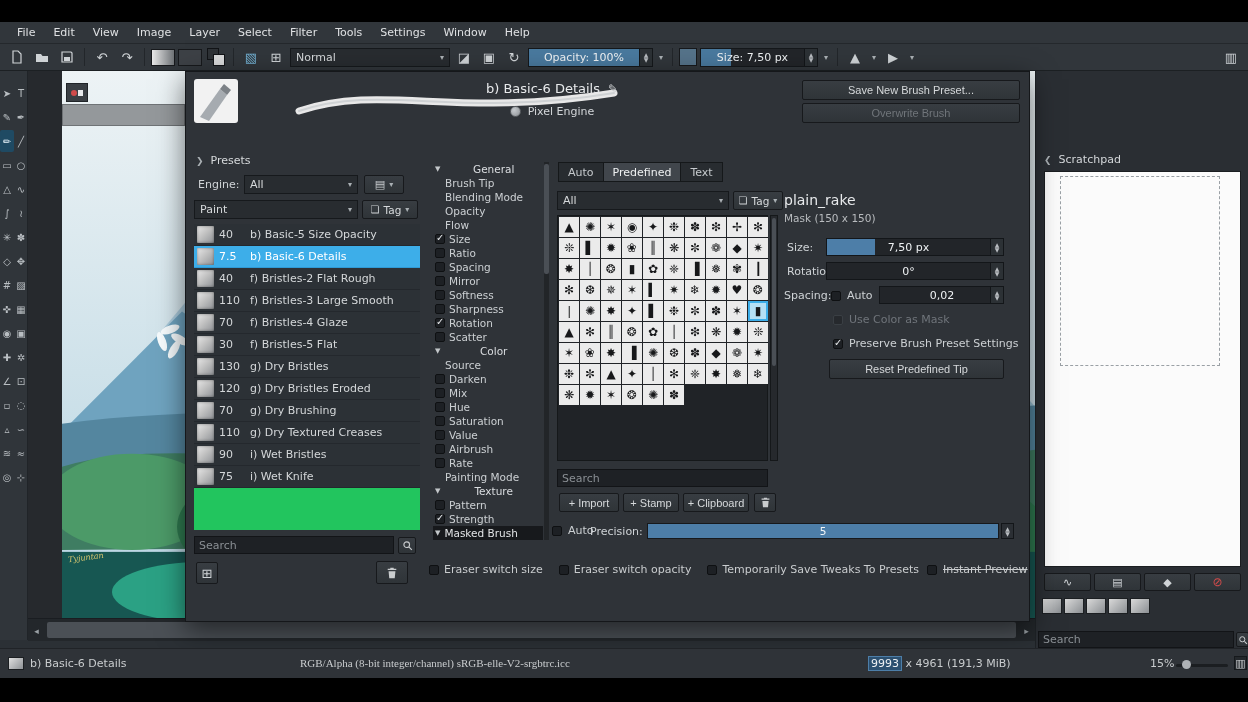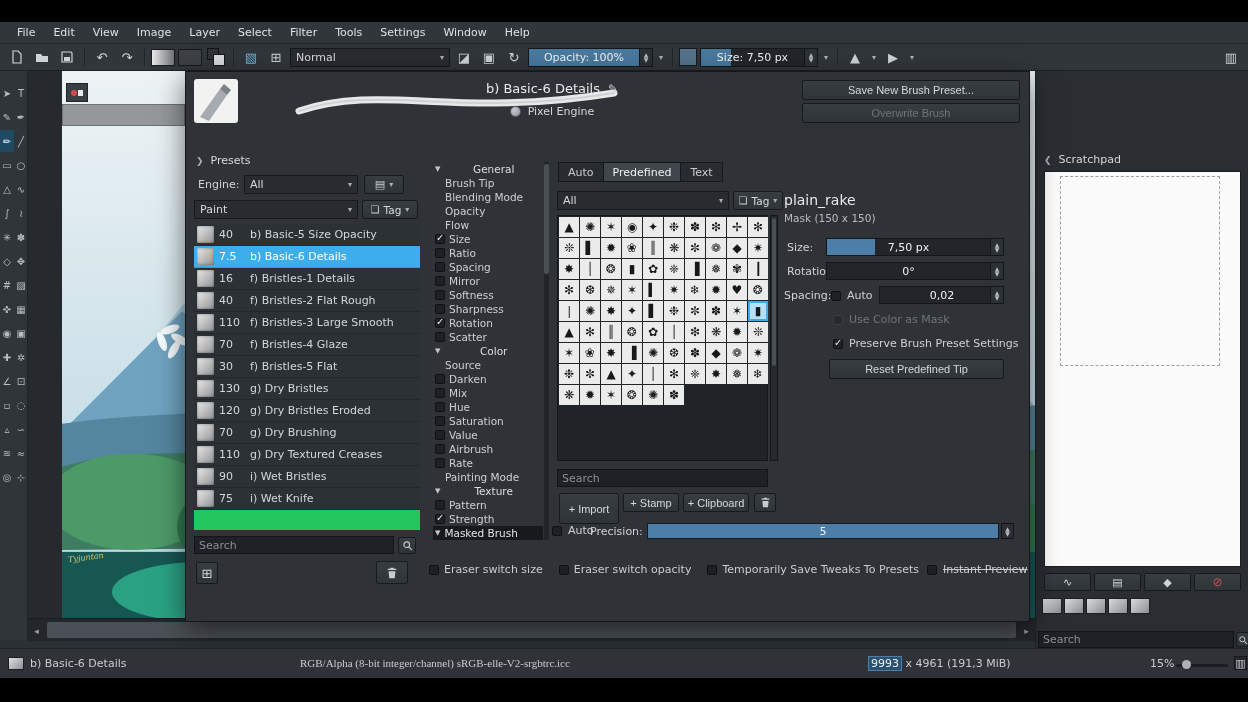--- a/index.html
+++ b/index.html
@@ -124,21 +124,21 @@
   .tab:last-child{border-right:1px solid #15181a;}
   .tab.active{background:#41464c;color:#eef0f1;}
   .tip-filter{left:371px;top:119px;width:172px;height:19px;}
   .tip-tag{left:547px;top:119px;width:50px;height:19px;font-size:10.5px;}
   .tip-grid-wrap{left:371px;top:143px;width:211px;height:246px;background:#202327;border:1px solid #15181a;padding:1px;display:grid;grid-template-columns:repeat(10,20px);grid-auto-rows:20px;gap:1px;align-content:start;}
   .tile{background:#ebebeb;color:#17181a;font-size:12px;line-height:20px;text-align:center;overflow:hidden;}
   .tile.tsel{background:#b5e0f5;box-shadow:inset 0 0 0 2px #3daee9;}
   .grid-scrollbar{left:584px;top:143px;width:8px;height:246px;background:#26292d;border:1px solid #15181a;}
   .grid-scrollbar .handle{position:absolute;left:1px;top:2px;width:4px;height:148px;background:#4a4f55;border-radius:2px;}
   .tip-search{left:371px;top:397px;width:211px;height:18px;}
-  .btn.imp{left:373px;top:421px;width:60px;height:31px;}
+  .btn.imp{left:373px;top:421px;width:60px;height:19px;}
   .btn.stamp{left:437px;top:421px;width:56px;height:19px;}
   .btn.clip{left:497px;top:421px;width:66px;height:19px;}
 
   .tip-name{left:598px;top:120px;font-size:14px;color:#e8eaec;}
   .tip-info{left:598px;top:140px;font-size:10.5px;color:#b9bcbf;}
   .lbl{color:#cfd3d6;font-size:11px;}
   .size-lbl{left:601px;top:169px;}
   .rot-lbl{left:601px;top:193px;}
   .space-lbl{left:598px;top:217px;}
   .spinslider{height:18px;background:#222529;border:1px solid #131619;display:flex;align-items:center;overflow:hidden;}
@@ -425,25 +425,20 @@
       <div class="preset-list">
           <div class="preset-row">
             <span class="pthumb"></span>
             <span class="psize">40</span>
             <span class="pname">b) Basic-5 Size Opacity</span>
           </div>
           <div class="preset-row selected">
             <span class="pthumb"></span>
             <span class="psize">7.5</span>
             <span class="pname">b) Basic-6 Details</span>
-          </div>
-          <div class="preset-row">
-            <span class="pthumb"></span>
-            <span class="psize">16</span>
-            <span class="pname">f) Bristles-1 Details</span>
           </div>
           <div class="preset-row">
             <span class="pthumb"></span>
             <span class="psize">40</span>
             <span class="pname">f) Bristles-2 Flat Rough</span>
           </div>
           <div class="preset-row">
             <span class="pthumb"></span>
             <span class="psize">110</span>
             <span class="pname">f) Bristles-3 Large Smooth</span>

